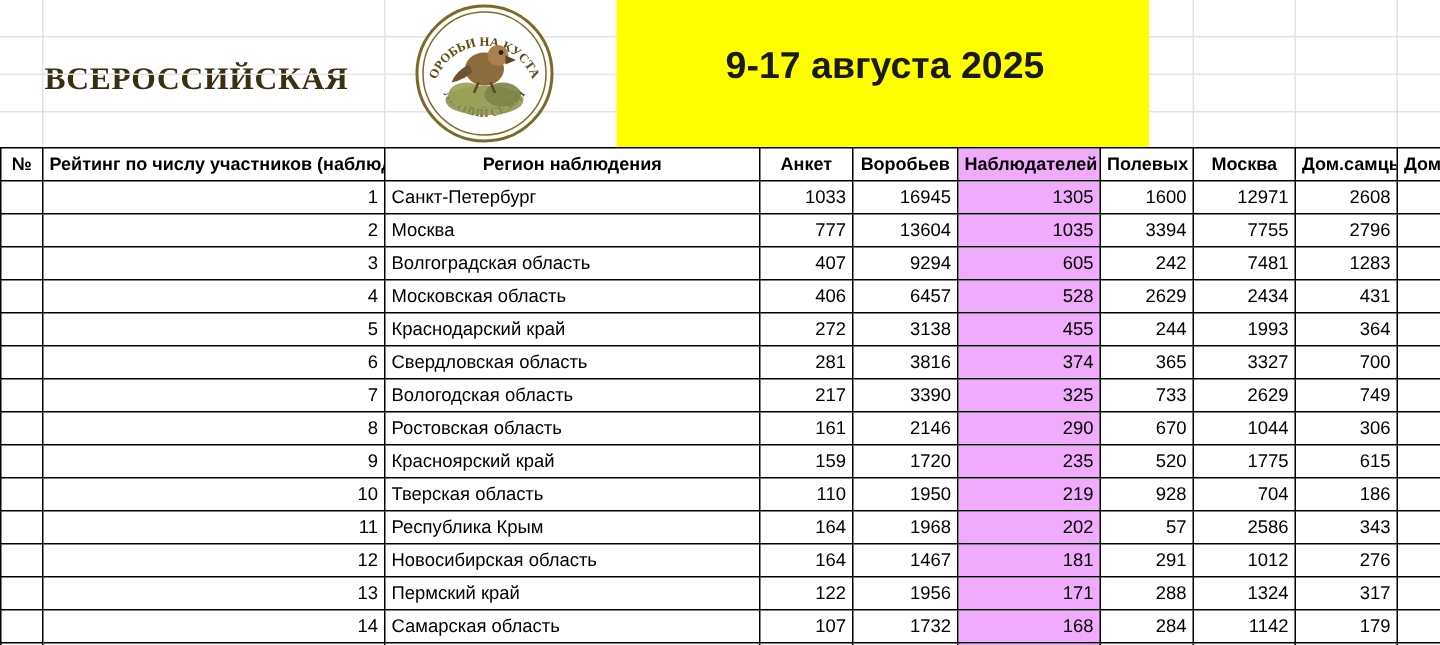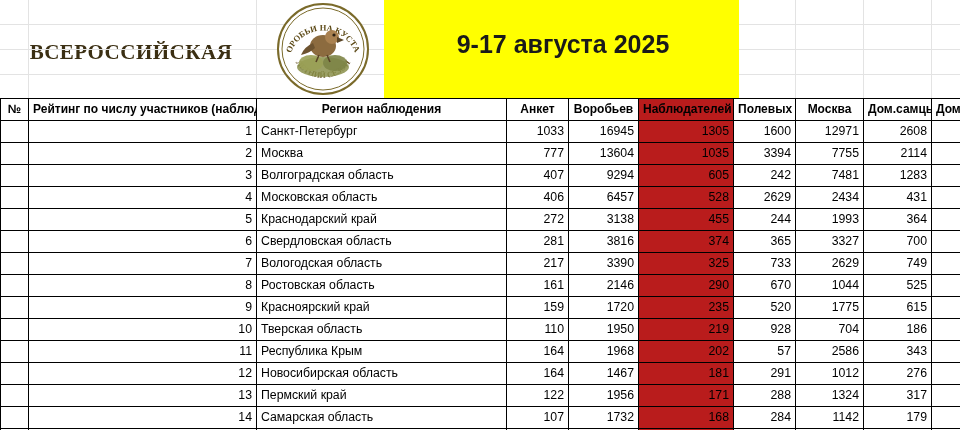--- a/index.html
+++ b/index.html
@@ -62,20 +62,21 @@
   .logo {
     width: 96px;
     height: 96px;
     position: relative;
   }
   .logo svg { display: block; }
 
   .header-mid {
     flex: 1;
     position: relative;
+    margin-left: 27px;
   }
   .date-badge {
     position: absolute;
     left: 0;
     top: 0;
     width: 355px;
     height: 98px;
     background: #ffff00;
   }
   .date-text {
@@ -131,21 +132,21 @@
     font-weight: bold;
     text-align: center;
     vertical-align: middle;
     font-size: 12px;
     height: 32px;
     line-height: 14px;
     padding: 0 3px;
     white-space: normal;
   }
   th.hl, td.hl {
-    background: #b91c1c;
+    background: #f0abfc;
   }
   td.num {
     text-align: right;
   }
   td.rank {
     text-align: right;
   }
   td.region {
     text-align: left;
   }
@@ -268,21 +269,21 @@
       </tr>
       <tr>
         <td class="empty"></td>
         <td class="rank">2</td>
         <td class="region">Москва</td>
         <td class="num">777</td>
         <td class="num">13604</td>
         <td class="num hl">1035</td>
         <td class="num">3394</td>
         <td class="num">7755</td>
-        <td class="num">2114</td>
+        <td class="num">2796</td>
         <td class="num">2075</td>
       </tr>
       <tr>
         <td class="empty"></td>
         <td class="rank">3</td>
         <td class="region">Волгоградская область</td>
         <td class="num">407</td>
         <td class="num">9294</td>
         <td class="num hl">605</td>
         <td class="num">242</td>
@@ -340,21 +341,21 @@
       </tr>
       <tr>
         <td class="empty"></td>
         <td class="rank">8</td>
         <td class="region">Ростовская область</td>
         <td class="num">161</td>
         <td class="num">2146</td>
         <td class="num hl">290</td>
         <td class="num">670</td>
         <td class="num">1044</td>
-        <td class="num">525</td>
+        <td class="num">306</td>
         <td class="num">319</td>
       </tr>
       <tr>
         <td class="empty"></td>
         <td class="rank">9</td>
         <td class="region">Красноярский край</td>
         <td class="num">159</td>
         <td class="num">1720</td>
         <td class="num hl">235</td>
         <td class="num">520</td>

